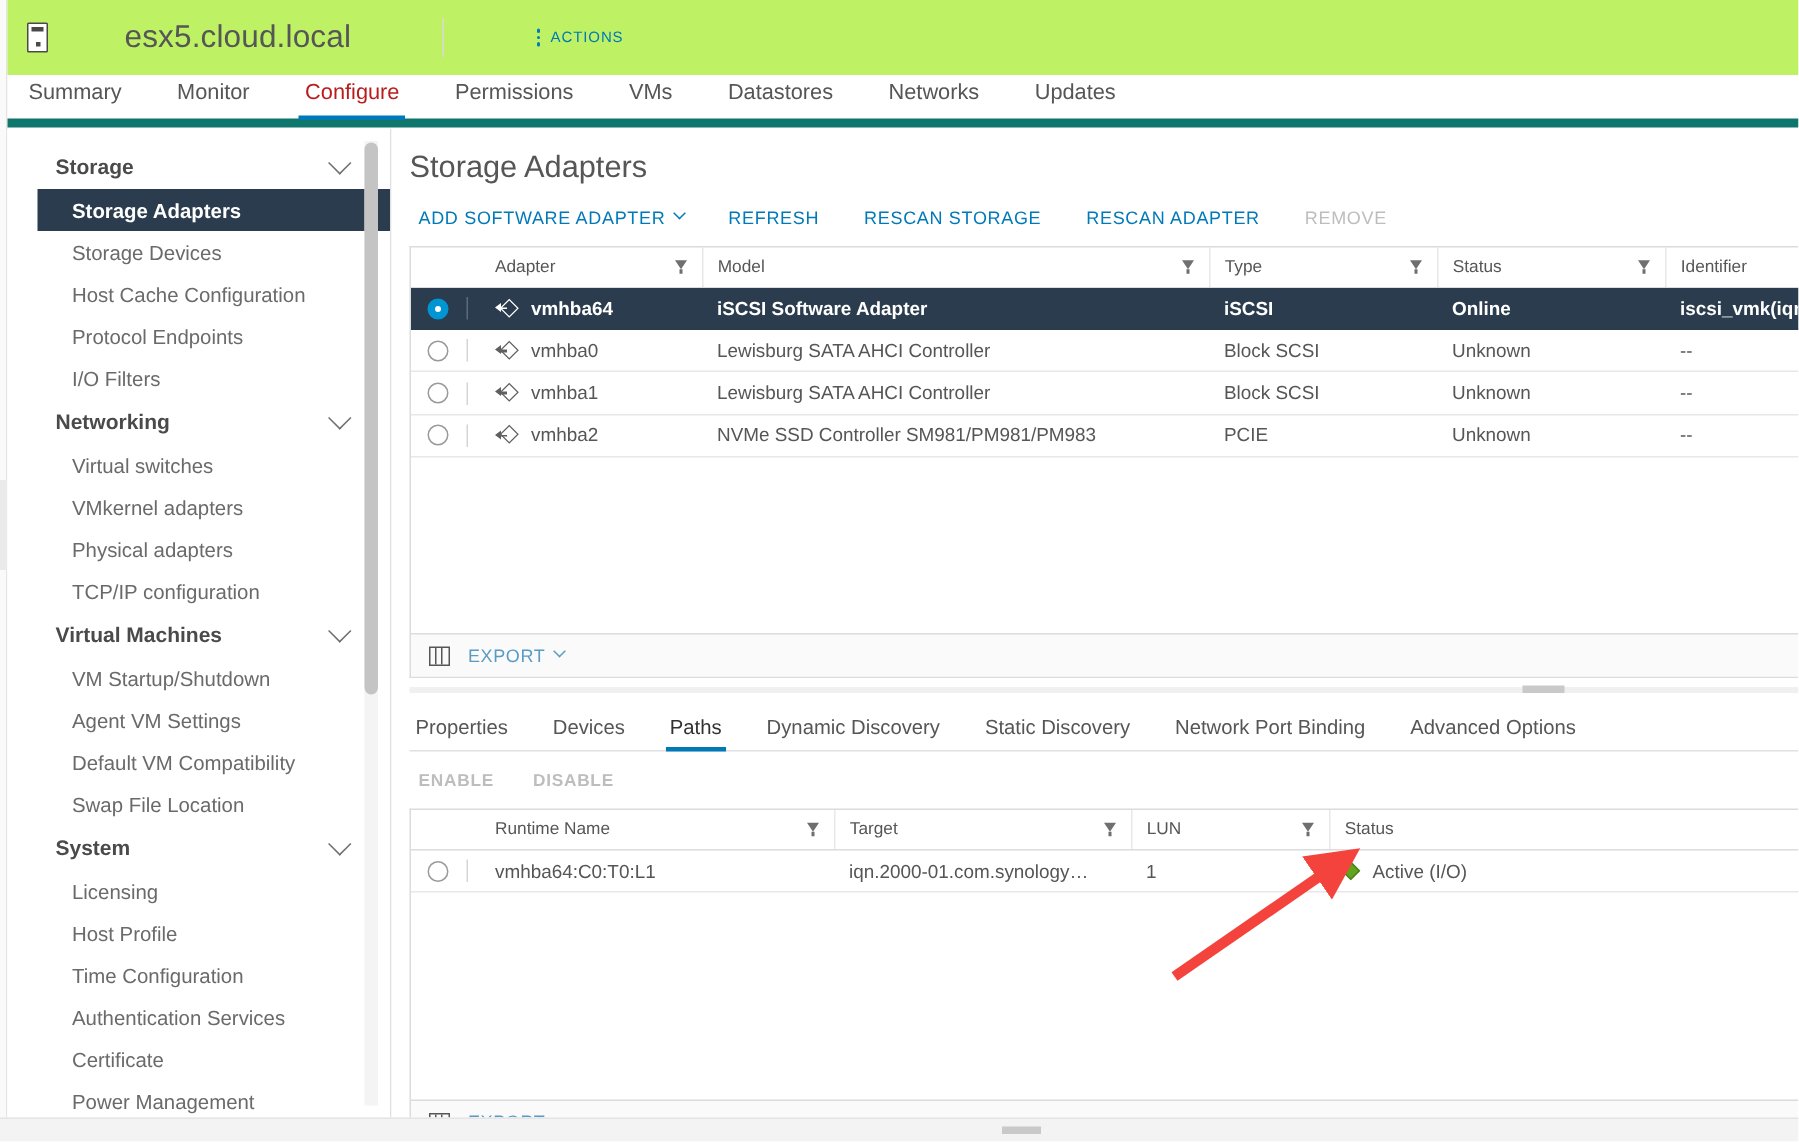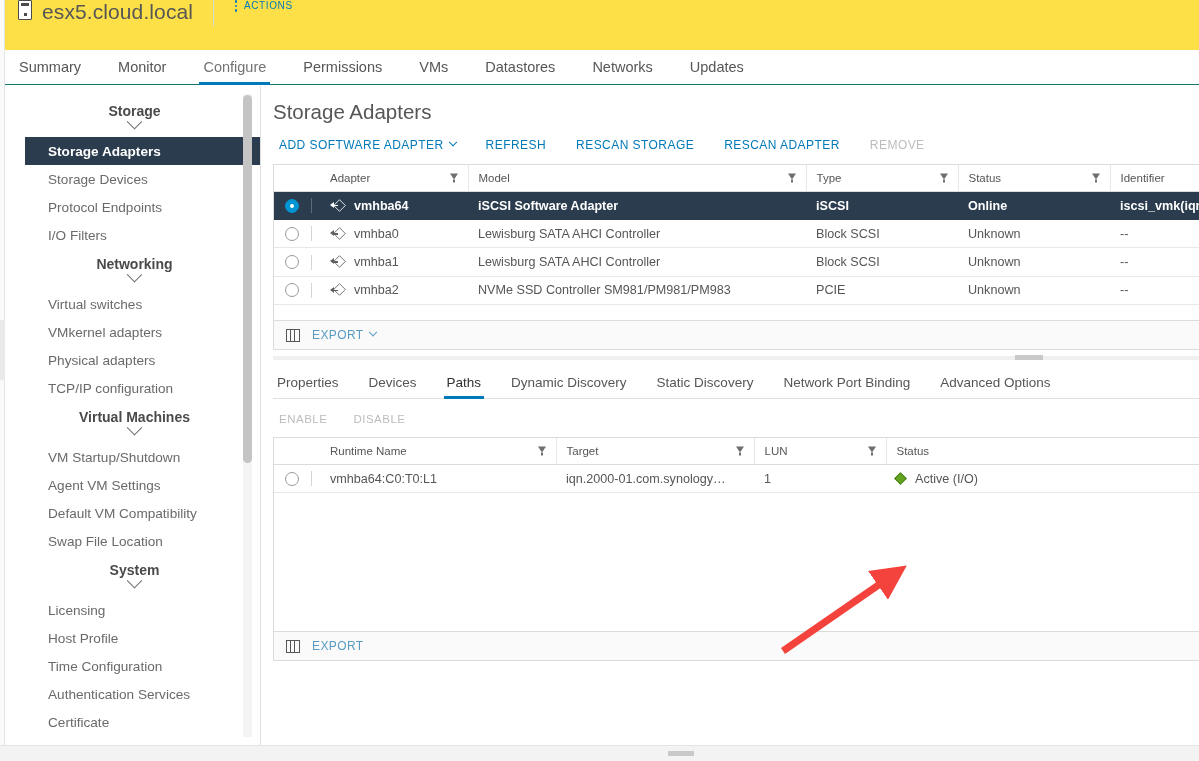--- a/index.html
+++ b/index.html
@@ -19,21 +19,21 @@
     background: #fafafa; border-right: 1px solid #e4e4e4;
   }
   .rail-handle {
     position: absolute; left: 0; top: 320px; width: 5px; height: 60px;
     background: #eaeaea;
   }
 
   
   .obj-header {
     position: absolute; left: 5px; top: 0; width: 1194px; height: 50px;
-    background: #fde047; display: flex; align-items: flex-start; padding-left: 12px;
+    background: #bef264; display: flex; align-items: center; padding-left: 12px; gap: 41px;
   }
   .host-icon { width: 16px; height: 20px; margin-right: 9px; position: relative; flex: none; }
   .host-icon .box {
     position: absolute; left: 1px; top: 0; width: 14px; height: 20px;
     border: 1.4px solid #4a4a4a; border-radius: 1px; background: #fff;
   }
   .host-icon .bar {
     position: absolute; left: 4px; top: 3px; width: 8px; height: 3px; background: #4a4a4a;
   }
   .host-icon .dot {
@@ -50,46 +50,46 @@
   .kebab { width: 10px; display:flex; flex-direction: column; align-items:center; gap:2px; margin-right: 3px;}
   .kebab i { display:block; width:2.5px; height:2.5px; border-radius:50%; background:#0079b8; }
   .actions-label {
     font-size: 10px; color: #0079b8; letter-spacing: .6px;
   }
 
   
   .tabbar {
     position: absolute; left: 5px; top: 50px; width: 1194px; height: 35px;
     display: flex; align-items: flex-end; padding-left: 14px;
-    border-bottom: 1px solid #0f766e; background: #fff;
+    border-bottom: 6px solid #0f766e; background: #fff;
   }
   .tab {
     font-size: 14.5px; color: #565656; padding: 0 0 9px 0; margin-right: 37px;
     cursor: pointer; position: relative; white-space: nowrap;
   }
-  .tab.active { color: #737373; }
+  .tab.active { color: #b91c1c; }
   .tab.active:after {
     content: ""; position: absolute; left: -4px; right: -4px; bottom: -1px;
     height: 3px; background: #0079b8;
   }
 
   
   .body-wrap {
     position: absolute; left: 5px; top: 86px; width: 1194px; height: 659px;
     display: flex; background: #fff;
   }
 
   
   .sidebar {
     position: relative; width: 256px; flex: none; background: #fff;
     border-right: 1px solid #e0e0e0; padding-top: 10px; overflow: hidden;
   }
   .nav-group {
     display: flex; align-items: center; justify-content: space-between;
-    padding: 7px 28px 7px 32px; cursor: pointer; flex-direction: column;
+    padding: 7px 28px 7px 32px; cursor: pointer;
   }
   .nav-group .ng-label { font-size: 14px; font-weight: bold; color: #4a4a4a; }
   .chev {
     width: 11px; height: 11px; border-right: 1.6px solid #6f6f6f;
     border-bottom: 1.6px solid #6f6f6f; transform: rotate(45deg) translate(-2px,-2px);
     flex: none;
   }
   .nav-item {
     font-size: 13.6px; color: #6a6a6a; padding: 6.5px 10px 6.5px 43px;
     cursor: pointer; white-space: nowrap;
@@ -123,21 +123,21 @@
   .tb-btn.disabled { color: #bdbdbd; cursor: default; }
   .caret-dn {
     display: inline-block; width: 6px; height: 6px; margin-left: 6px;
     border-right: 1.4px solid #0079b8; border-bottom: 1.4px solid #0079b8;
     transform: rotate(45deg) translate(-2px,-2px);
   }
 
   
   .grid-top {
     position: relative; border: 1px solid #dcdcdc; border-right: none;
-    height: 186px; background: #fff;
+    height: 288px; background: #fff;
   }
   table.dg { border-collapse: collapse; width: 100%; table-layout: fixed; }
   table.dg th {
     font-size: 11.5px; font-weight: normal; color: #565656; text-align: left;
     padding: 7px 0 7px 10px; border-bottom: 1px solid #dcdcdc;
     border-right: 1px solid #e8e8e8; background: #fff; position: relative;
     white-space: nowrap;
   }
   table.dg th.sel-col { border-right: none; }
   table.dg td {
@@ -233,21 +233,21 @@
   }
   .subtab {
     font-size: 13.5px; color: #565656; padding: 0 0 8px 0; margin-right: 30px;
     cursor: pointer; position: relative; white-space: nowrap;
   }
   .subtab.active { color: #313131; }
   .subtab.active:after {
     content: ""; position: absolute; left: -3px; right: -3px; bottom: -1px;
     height: 3px; background: #0079b8;
   }
-  .subtoolbar { display: flex; align-items: flex-end; padding: 14px 0 12px 6px; }
+  .subtoolbar { display: flex; align-items: flex-end; padding: 14px 0 12px 6px; font-weight: bold; }
   .st-btn { font-size: 11.5px; color: #bdbdbd; letter-spacing: .5px; margin-right: 26px; }
 
   
   .grid-bot {
     position: relative; border: 1px solid #dcdcdc; border-right: none;
     height: 224px; background: #fff; display: flex; flex-direction: column;
   }
   .grid-bot .tbl-area { flex: 1; }
   .status-cell { display: flex; align-items: center; }
   .diamond {
@@ -308,20 +308,21 @@
   <div class="body-wrap">
 
     <div class="sidebar">
       <div id="sidebar-list">
           <div class="nav-group">
             <span class="ng-label">Storage</span>
             <span class="chev"></span>
           </div>
           <div class="nav-item selected">Storage Adapters</div>
           <div class="nav-item">Storage Devices</div>
+          <div class="nav-item">Host Cache Configuration</div>
           <div class="nav-item">Protocol Endpoints</div>
           <div class="nav-item">I/O Filters</div>
           <div class="nav-group">
             <span class="ng-label">Networking</span>
             <span class="chev"></span>
           </div>
           <div class="nav-item">Virtual switches</div>
           <div class="nav-item">VMkernel adapters</div>
           <div class="nav-item">Physical adapters</div>
           <div class="nav-item">TCP/IP configuration</div>

